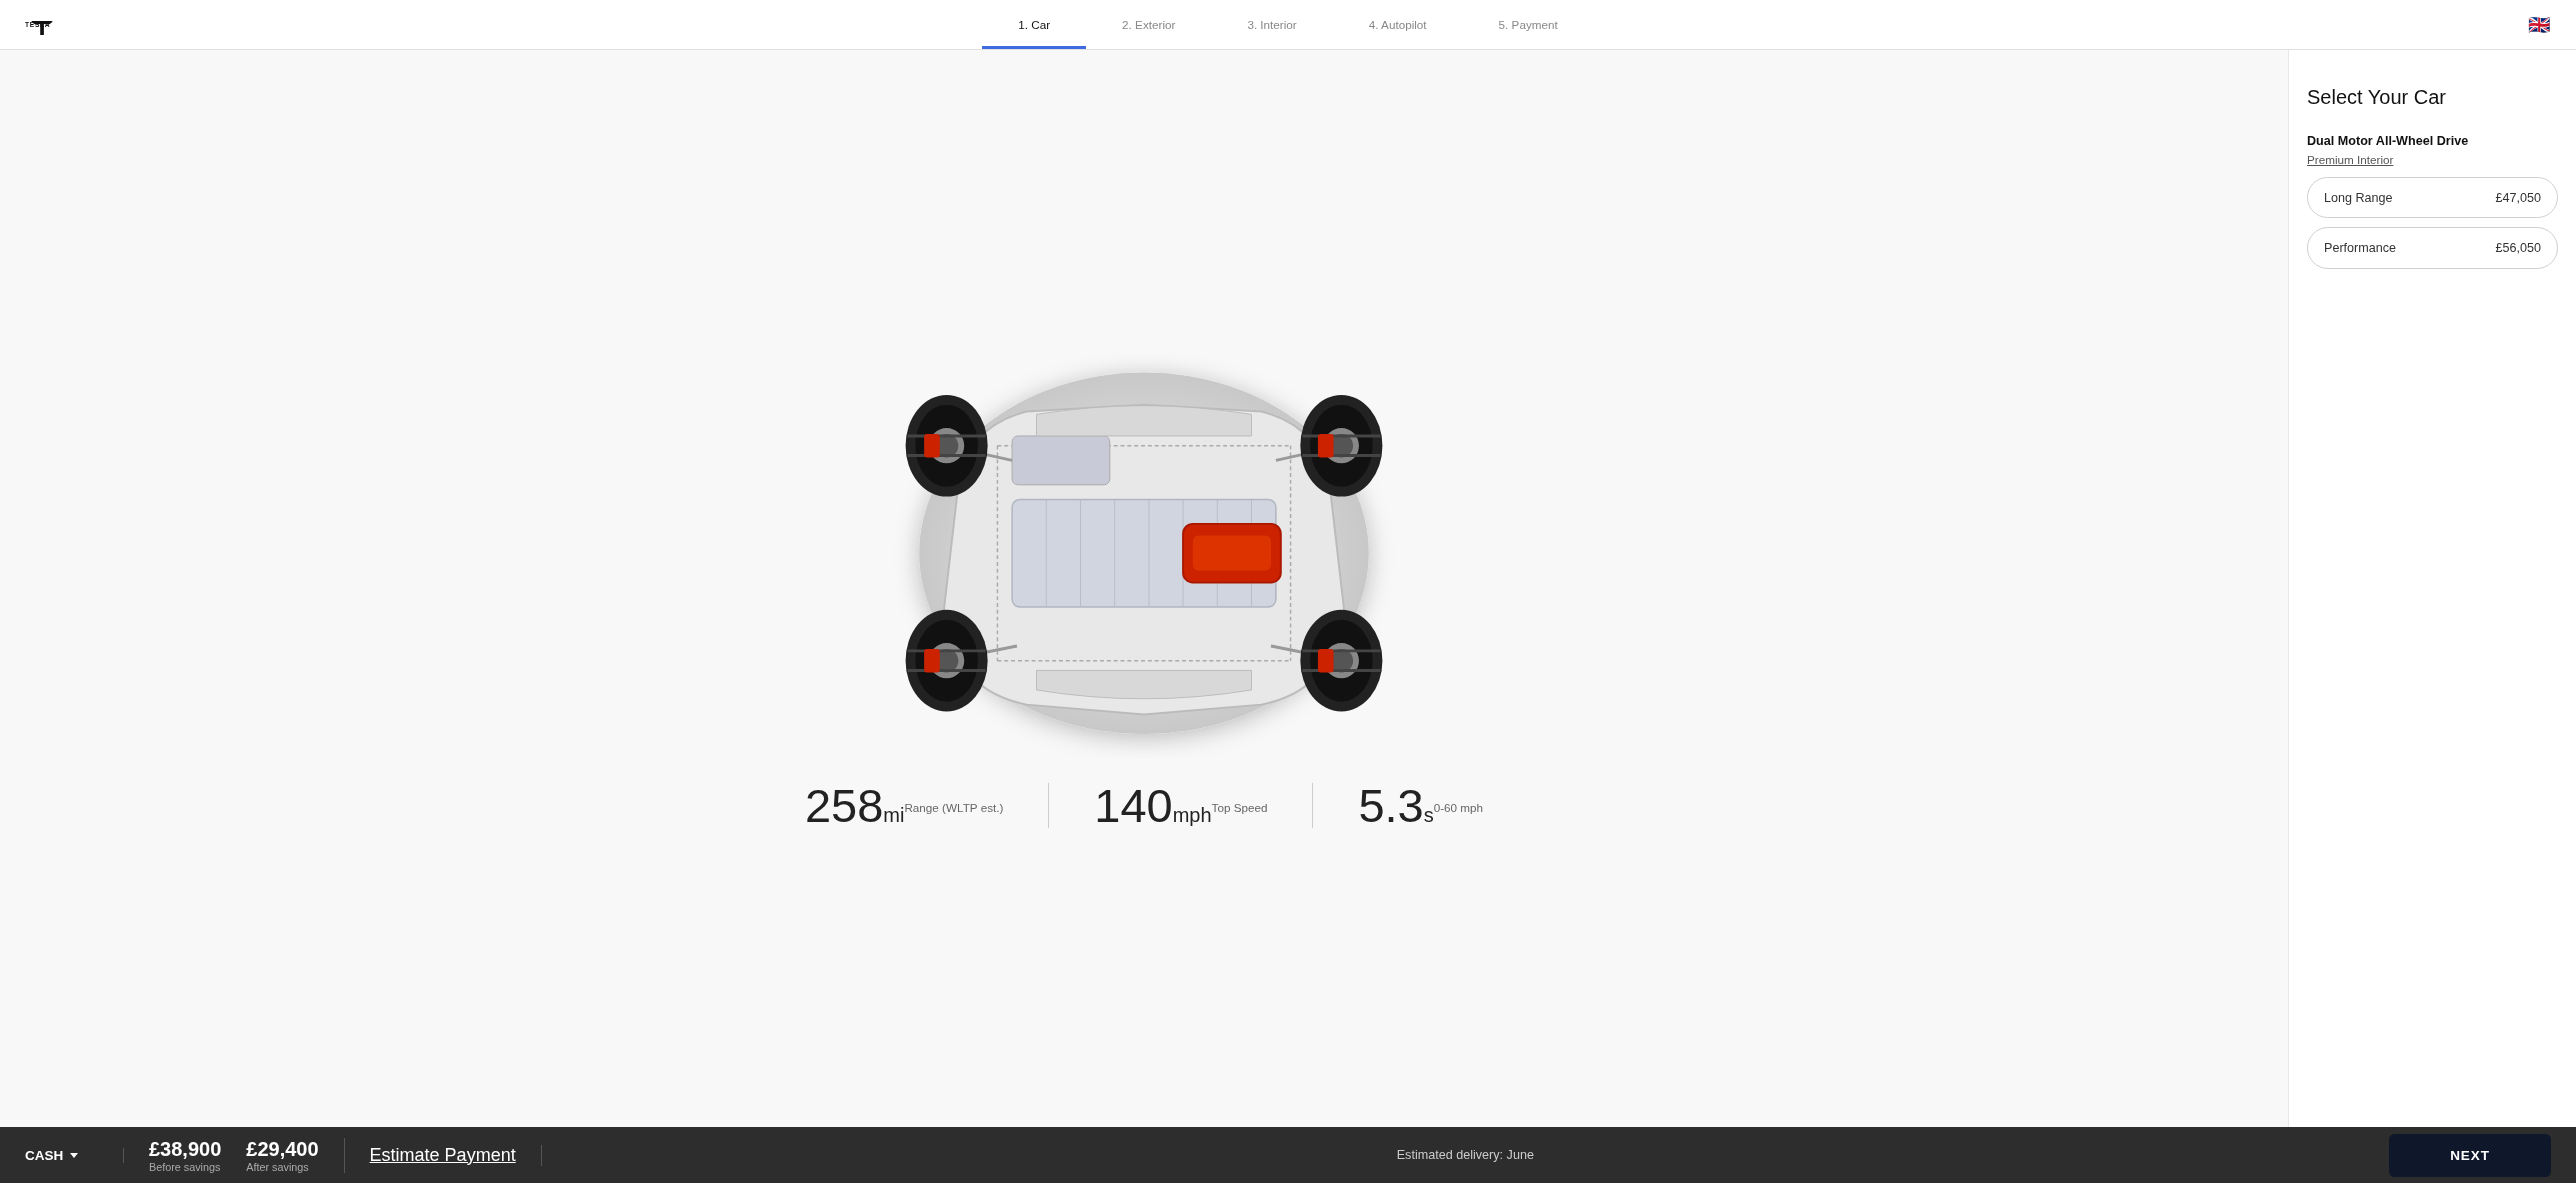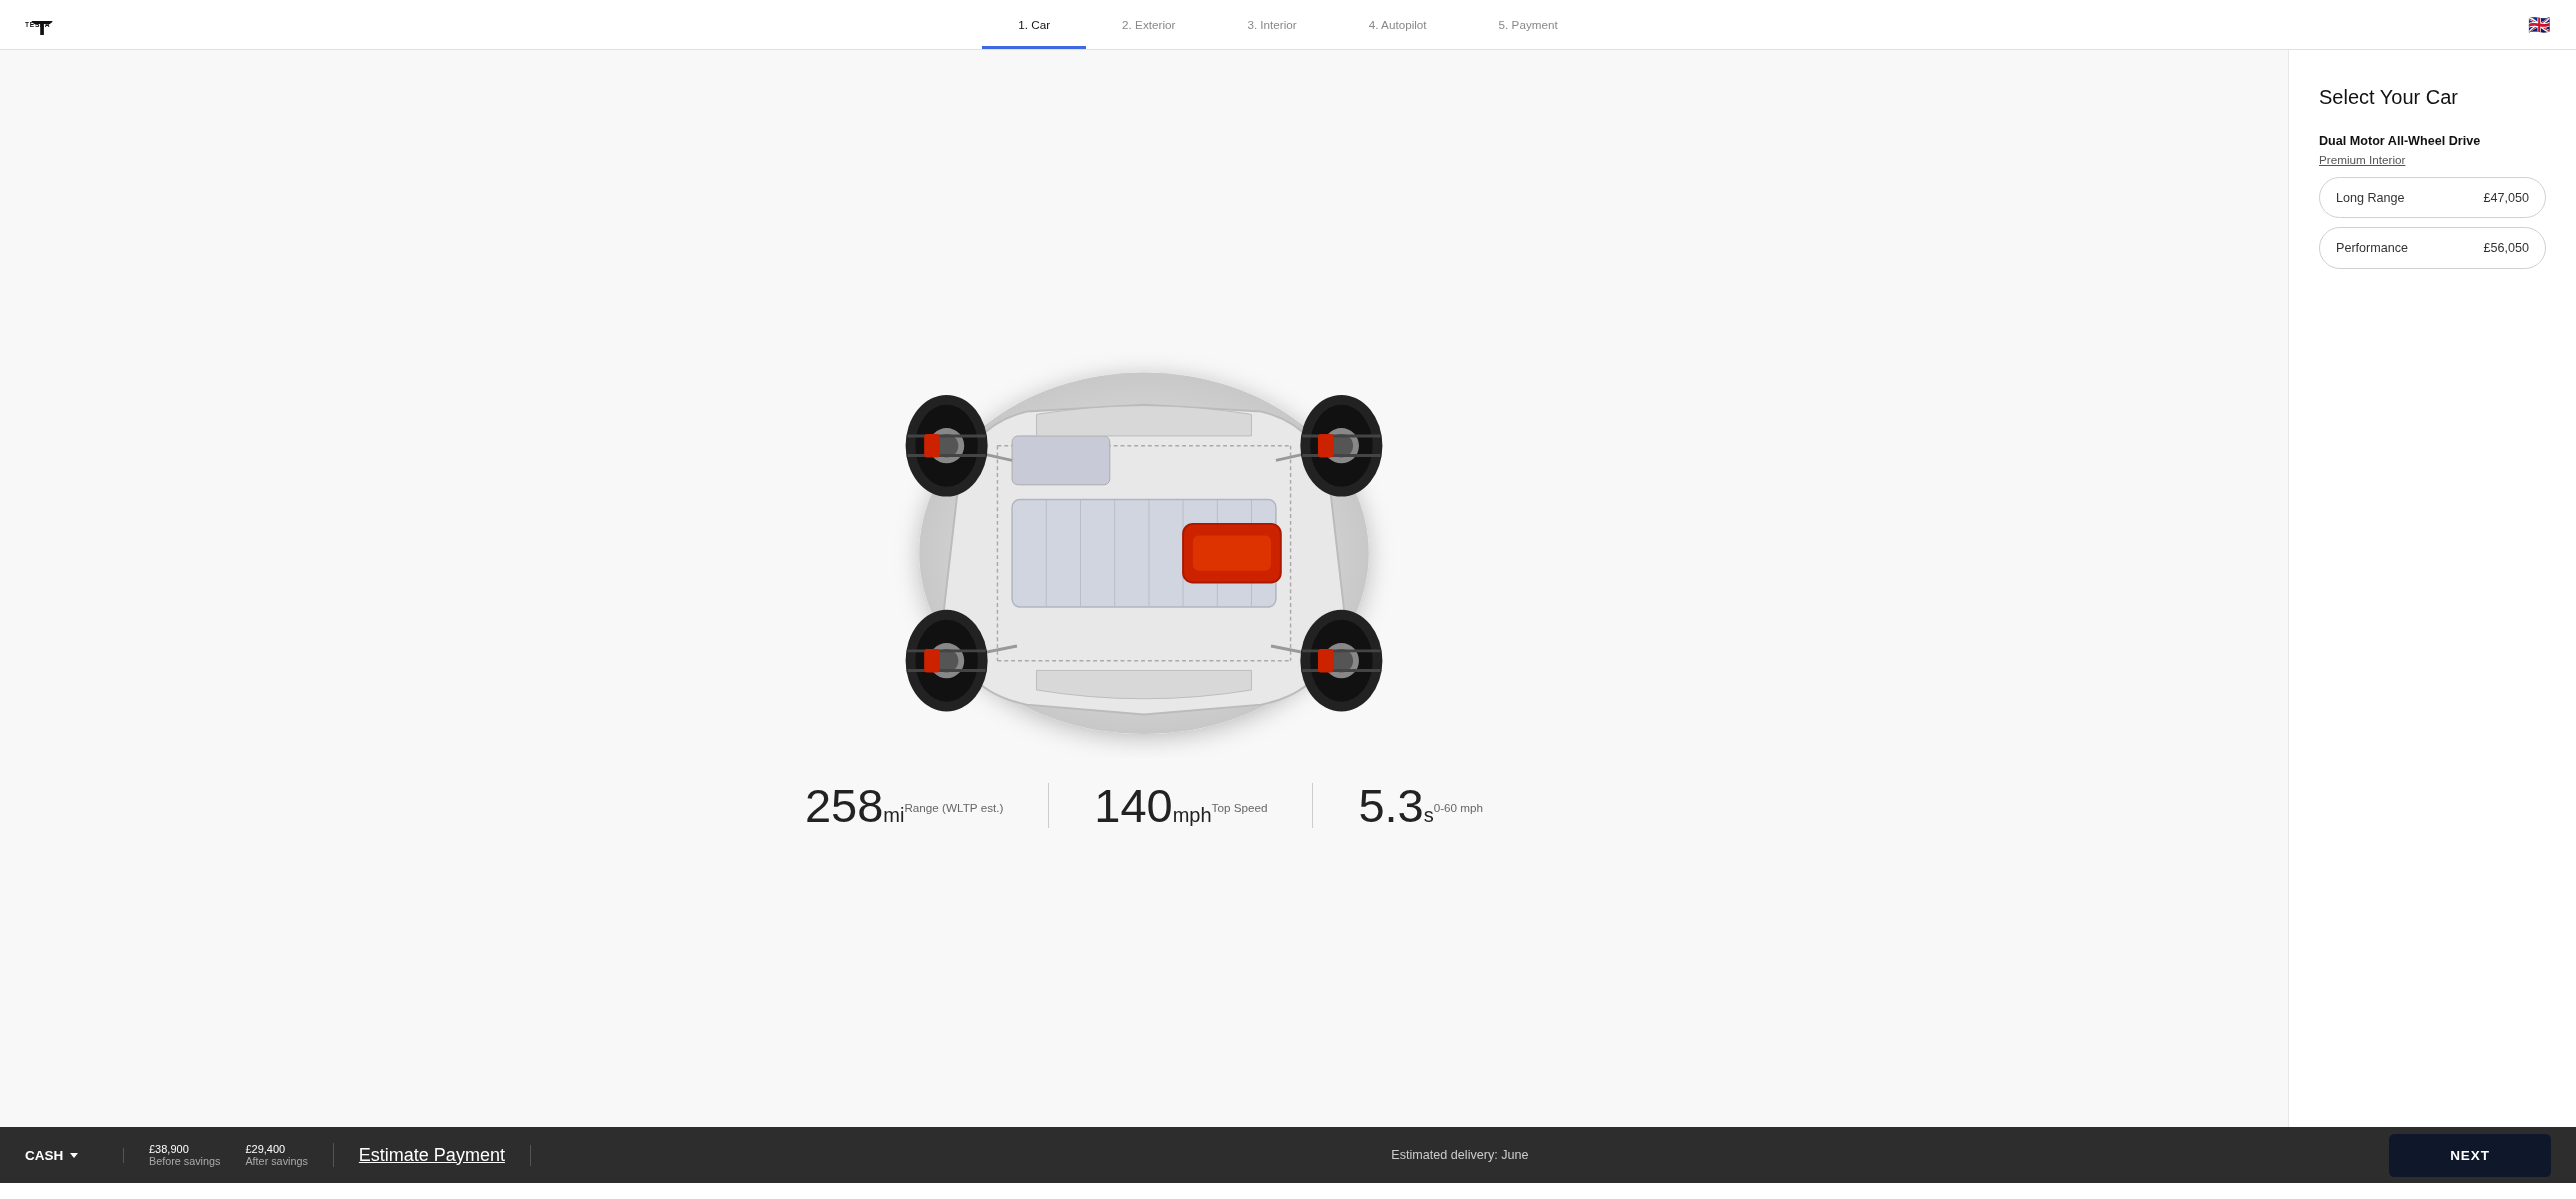--- a/index.html
+++ b/index.html
@@ -123,21 +123,21 @@
       color: #666;
       margin-top: 3.6px;
     }
 
     
     .select-panel {
       width: 284px;
       min-width: 288px;
       background: #fff;
       border-left: 0.9px solid #e8e8e8;
-      padding: 36px 30px;
+      padding: 36px 18px;
       overflow-y: auto;
     }
     .panel-title {
       font-size: 20px;
       font-weight: 400;
       color: #111;
       margin-bottom: 25px;
     }
 
     .car-group { margin-bottom: 21.6px; }
@@ -211,22 +211,22 @@
       margin-top: 1.8px;
     }
     .price-section {
       display: flex;
       gap: 25px;
       padding: 0 25px;
       border-right: 0.9px solid #555;
     }
     .price-block { display: flex; flex-direction: column; }
     .price-main {
-      font-size: 11px;
-      font-weight: 400;
+      font-size: 20px;
+      font-weight: 700;
       color: #fff;
     }
     .price-label {
       font-size: 10.8px;
       color: #aaa;
     }
     .estimate-link {
       color: #fff;
       font-size: 18px;
       text-decoration: underline;

